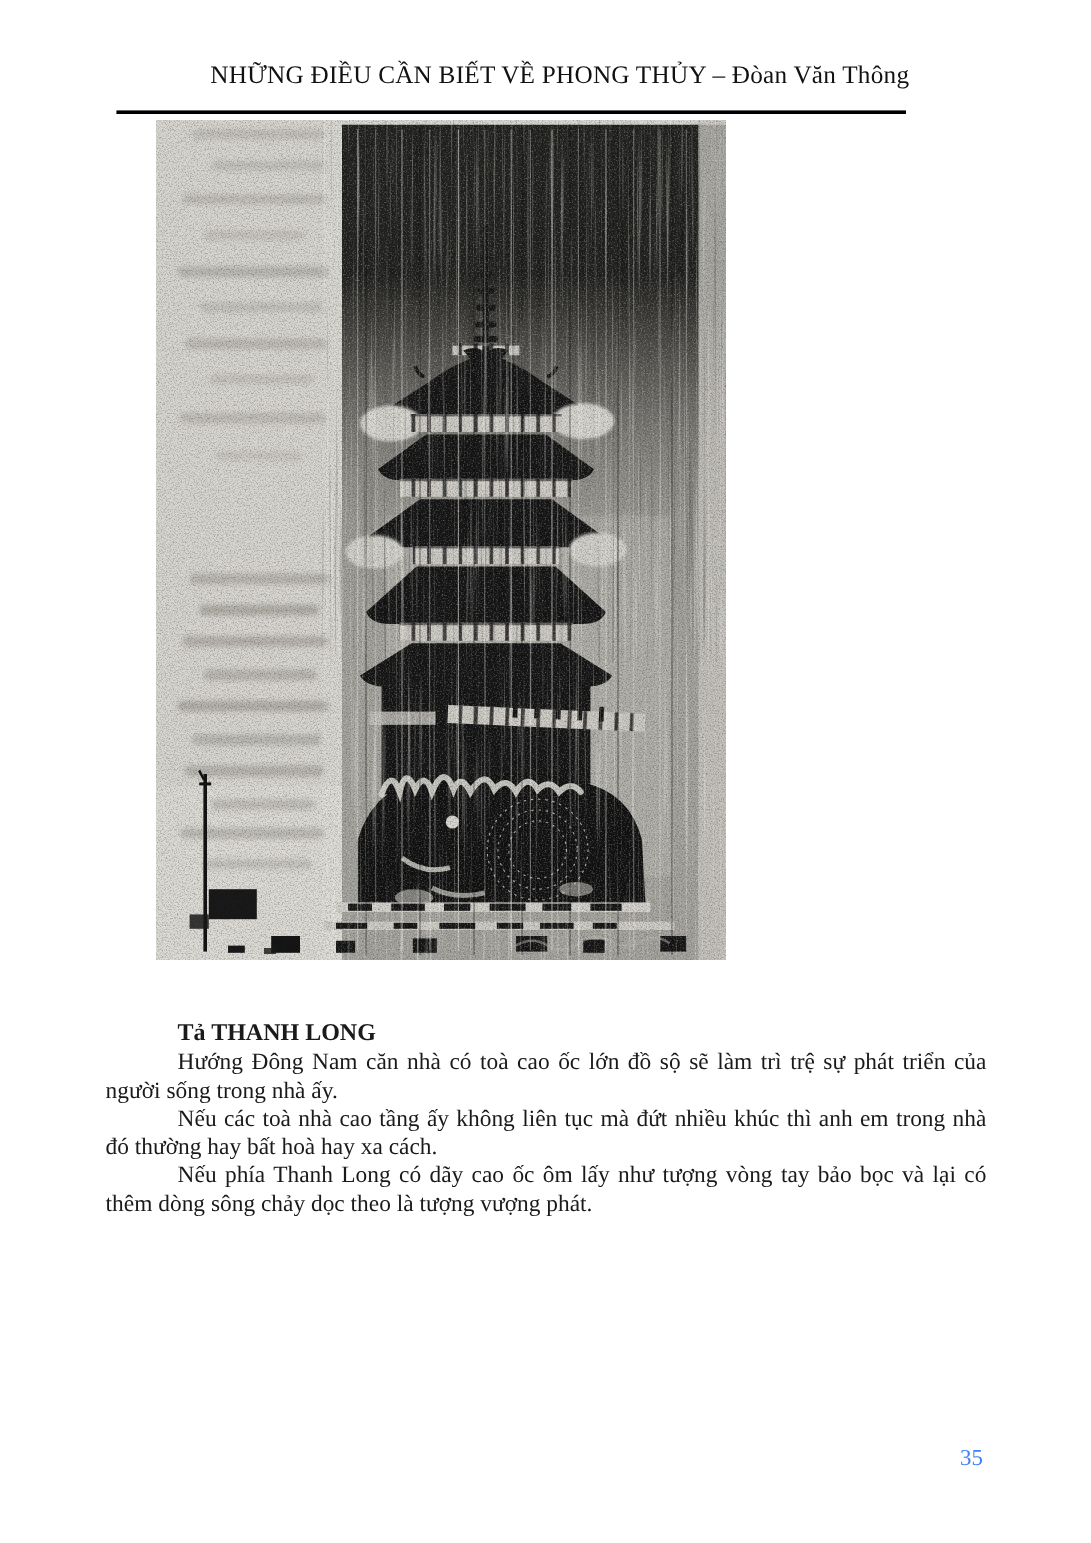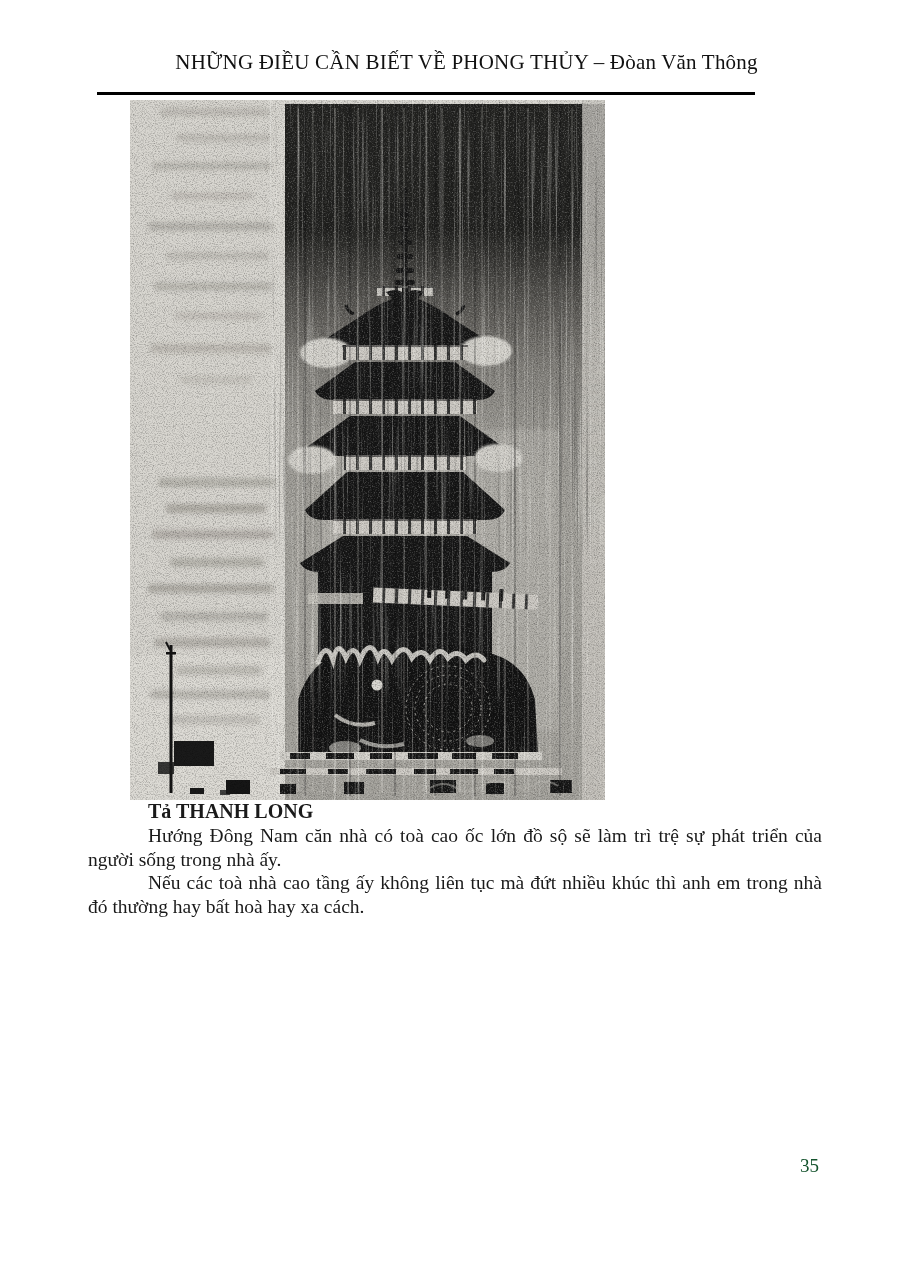--- a/index.html
+++ b/index.html
@@ -20,37 +20,37 @@
   }
   .header-rule{
     position:absolute;top:92px;left:97px;width:658px;height:3px;
     background:#000;
   }
   figure.photo{
     position:absolute;top:100px;left:130px;width:475px;height:700px;
     margin:0;padding:0;
   }
   .body-text{
-    position:absolute;top:799px;left:88px;width:734px;
+    position:absolute;top:849px;left:88px;width:734px;
     font-size:19.5px;line-height:23.6px;
     text-align:justify;
     font-family:Liberation Serif, serif;
   }
   .body-text h3{
     margin:0 0 1px 60px;
     font-size:20px;font-weight:bold;line-height:24px;
     text-align:left;
   }
   .body-text p{
     margin:0;
     text-indent:60px;
   }
   .page-number{
-    position:absolute;top:1155px;right:90px;
-    font-size:19px;color:#14532d;
+    position:absolute;top:1205px;right:90px;
+    font-size:19px;color:#3b82f6;
   }
 </style>
 </head>
 <body>
 
 <div class="page">
 
   <div class="running-header">NHỮNG ĐIỀU CẦN BIẾT VỀ PHONG THỦY – Đòan Văn Thông</div>
   <div class="header-rule"></div>
 
@@ -275,17 +275,18 @@
       <rect x="155" y="0" width="320" height="430" filter="url(#streakD)" opacity="0.5"></rect>
       <rect width="475" height="700" filter="url(#grainD)" opacity="0.5"></rect>
       <rect x="155" y="0" width="320" height="700" filter="url(#grainL)" opacity="0.5"></rect>
     </svg>
   </figure>
 
   <section class="body-text">
     <h3>Tả THANH LONG</h3>
     <p>Hướng Đông Nam căn nhà có toà cao ốc lớn đồ sộ sẽ làm trì trệ sự phát triển của người sống trong nhà ấy.</p>
     <p>Nếu các toà nhà cao tầng ấy không liên tục mà đứt nhiều khúc thì anh em trong nhà đó thường hay bất hoà hay xa cách.</p>
+    <p>Nếu phía Thanh Long có dãy cao ốc ôm lấy như tượng vòng tay bảo bọc và lại có thêm dòng sông chảy dọc theo là tượng vượng phát.</p>
   </section>
 
   <div class="page-number">35</div>
 
 </div>
 
 </body></html>

